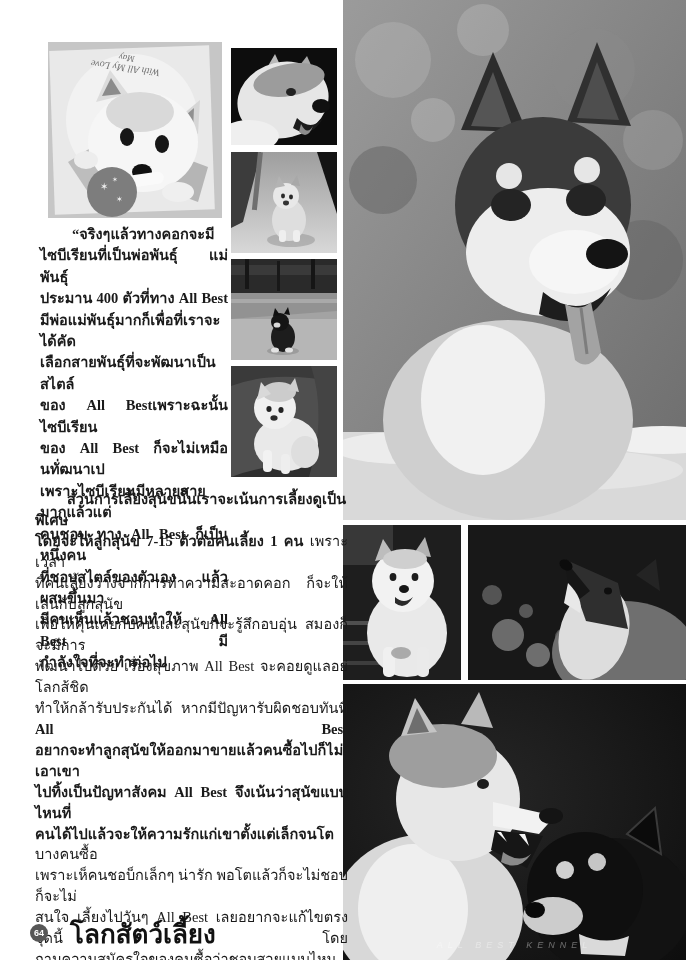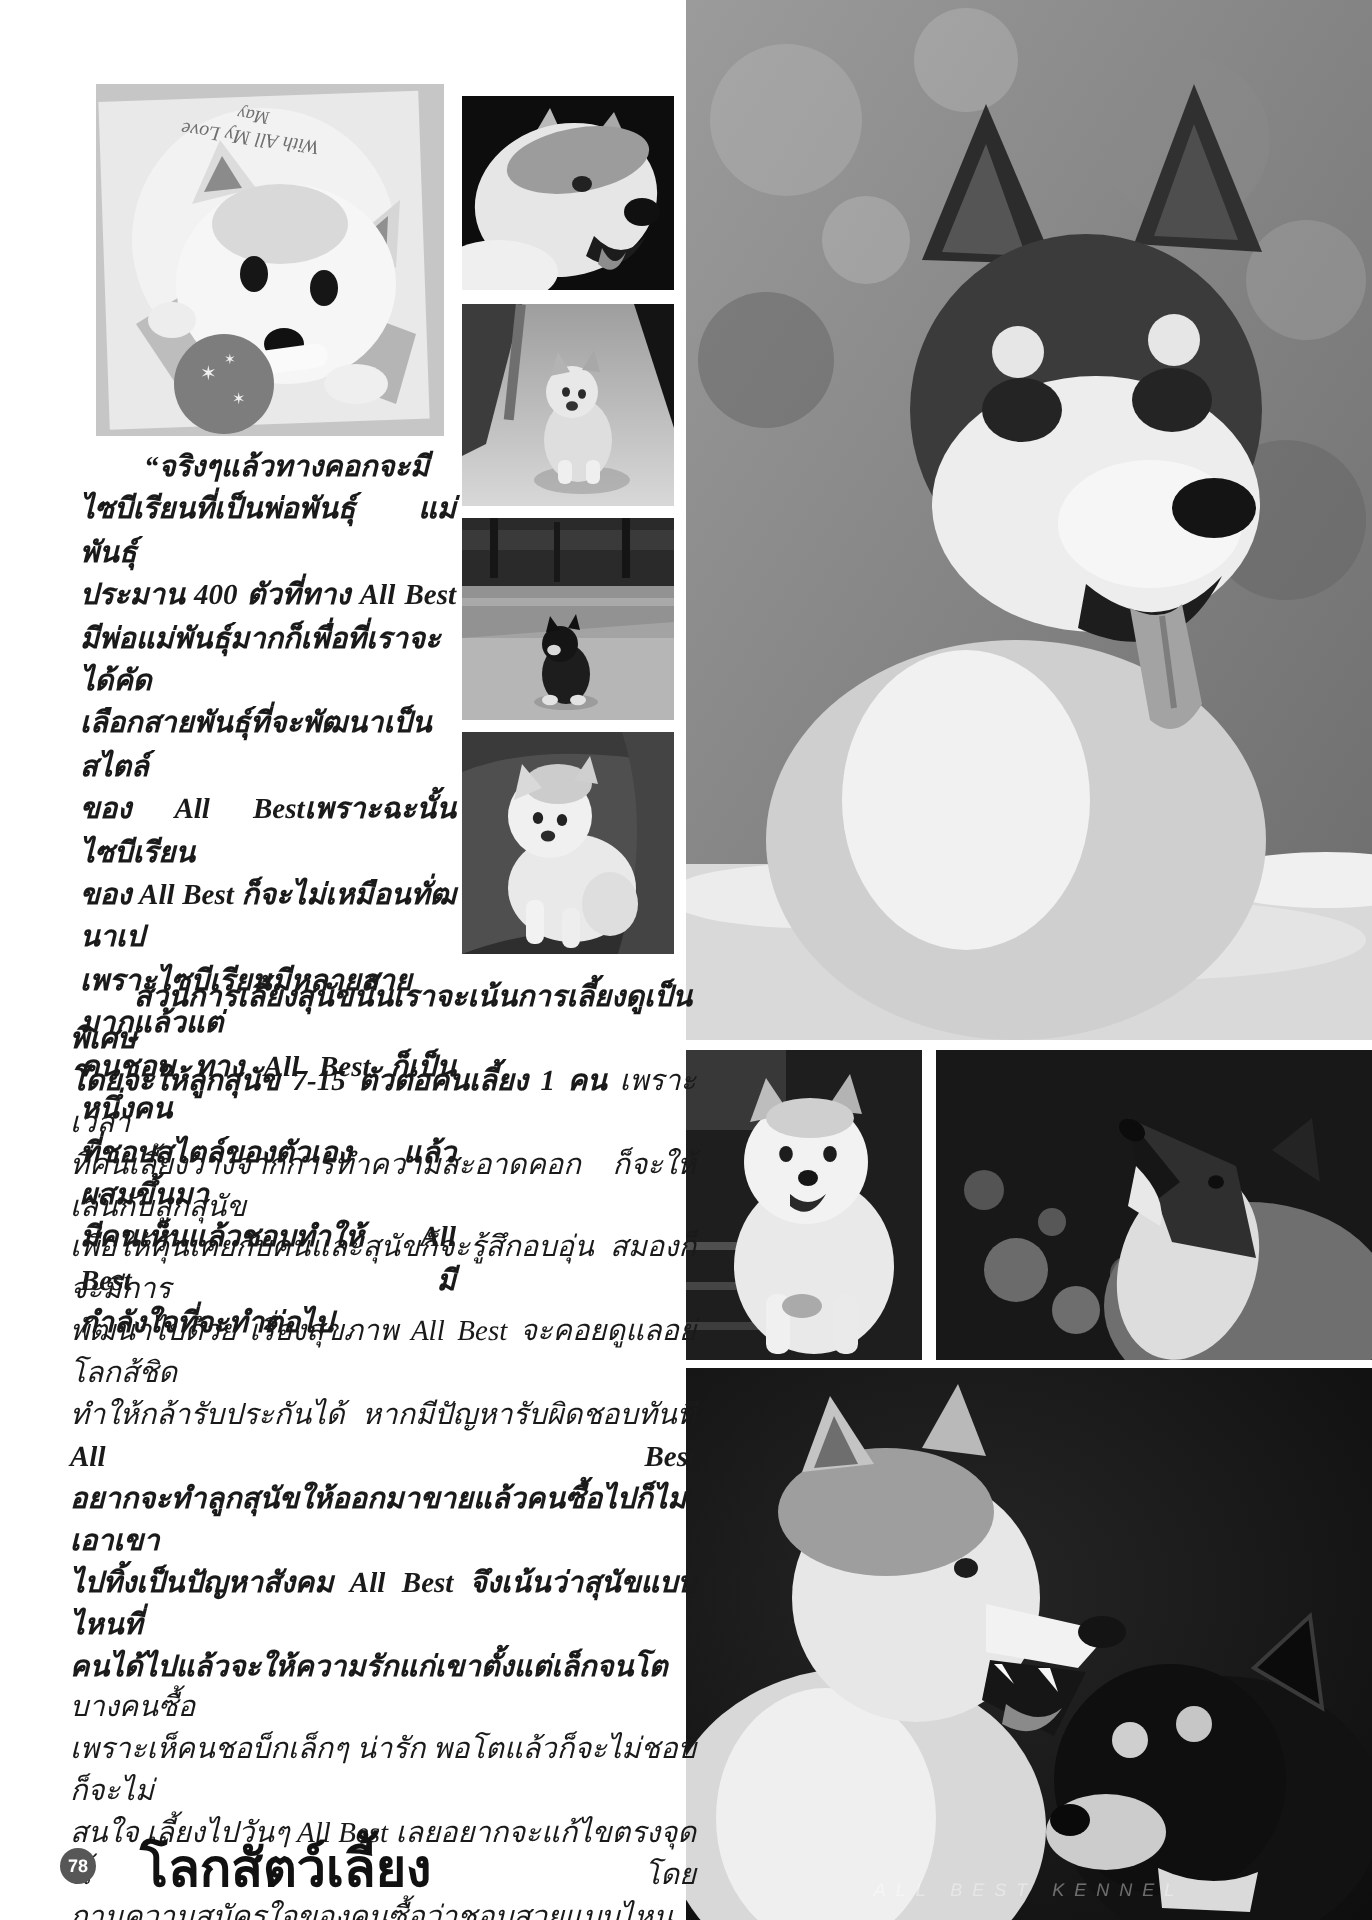--- a/index.html
+++ b/index.html
@@ -6,21 +6,21 @@
   .page{
     position:relative;width:686px;height:960px;background:#ffffff;
     margin:0 auto;overflow:hidden;
     font-family:"Liberation Serif","DejaVu Serif",serif;color:#1a1a1a;
   }
   .photo{position:absolute;overflow:hidden;background:#888;}
   .photo svg{display:block;width:100%;height:100%;}
 
   
   .textcol{position:absolute;}
-  .tline{text-align:justify;text-align-last:justify;font-style:italic;}
+  .tline{text-align:justify;text-align-last:justify;}
   .tline.endline{text-align-last:left;}
   .tline.indent{text-indent:32px;}
   .tline span{white-space:pre-wrap;}
   .tline .b{font-weight:bold;}
   .intro{left:40px;top:224px;width:188px;font-size:14.5px;line-height:21.4px;}
   .maintext{left:35px;top:489px;width:313px;font-size:14.5px;line-height:20.9px;}
 
   
   .cardtext{
     position:absolute;left:18px;top:10px;width:120px;text-align:center;
@@ -314,17 +314,17 @@
       <div class="tline"><span>ทำให้กล้ารับประกันได้ หากมีปัญหารับผิดชอบทันที </span><span class="b">All Best</span></div>
       <div class="tline"><span class="b">อยากจะทำลูกสุนัขให้ออกมาขายแล้วคนซื้อไปก็ไม่เอาเขา</span></div>
       <div class="tline"><span class="b">ไปทิ้งเป็นปัญหาสังคม All Best จึงเน้นว่าสุนัขแบบไหนที่</span></div>
       <div class="tline"><span class="b">คนได้ไปแล้วจะให้ความรักแก่เขาตั้งแต่เล็กจนโต</span><span> บางคนซื้อ</span></div>
       <div class="tline"><span>เพราะเห็คนชอบ็กเล็กๆ น่ารัก พอโตแล้วก็จะไม่ชอบ ก็จะไม่</span></div>
       <div class="tline"><span>สนใจ เลี้ยงไปวันๆ All Best เลยอยากจะแก้ไขตรงจุดนี้ โดย</span></div>
       <div class="tline"><span>ถามความสมัครใจของคนซื้อว่าชอบสวยแบบไหน และนำสุนัข</span></div>
     </div>
 
   <div class="footer">
-    <div class="pagenum">78</div>
+    <div class="pagenum">64</div>
     <div class="magtitle">โลกสัตว์เลี้ยง</div>
   </div>
 
 </div>
 
 </body></html>

